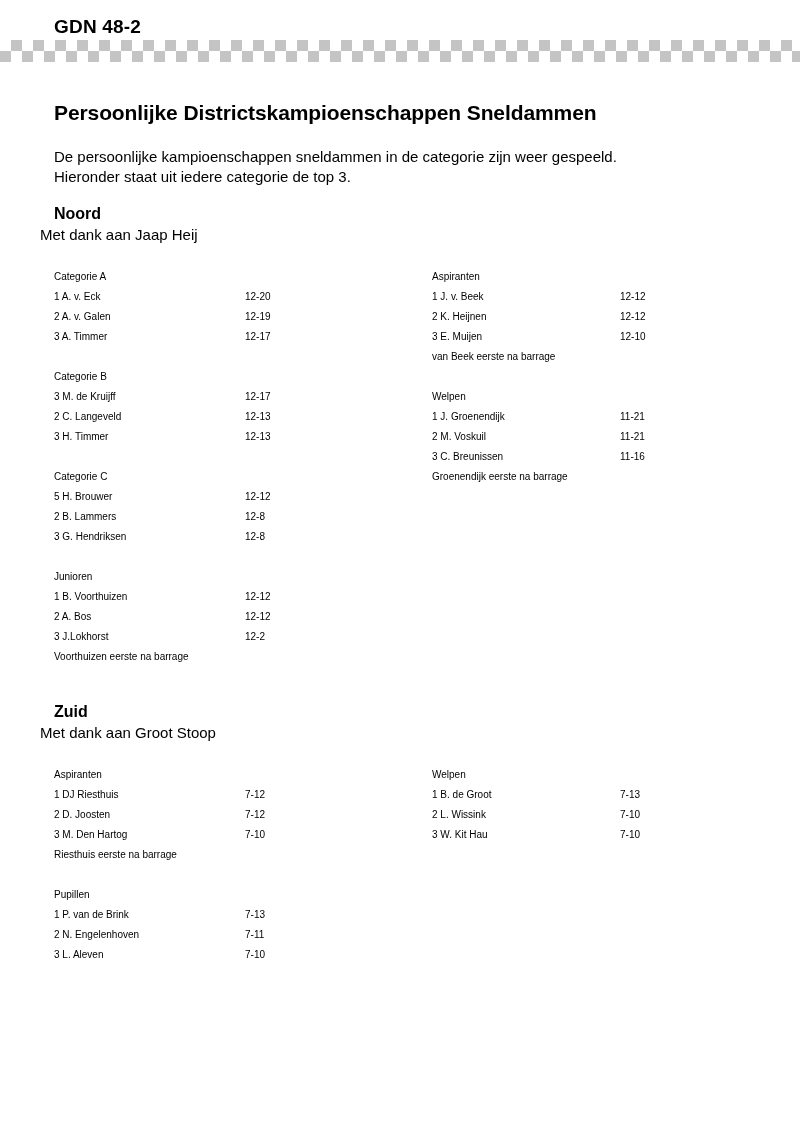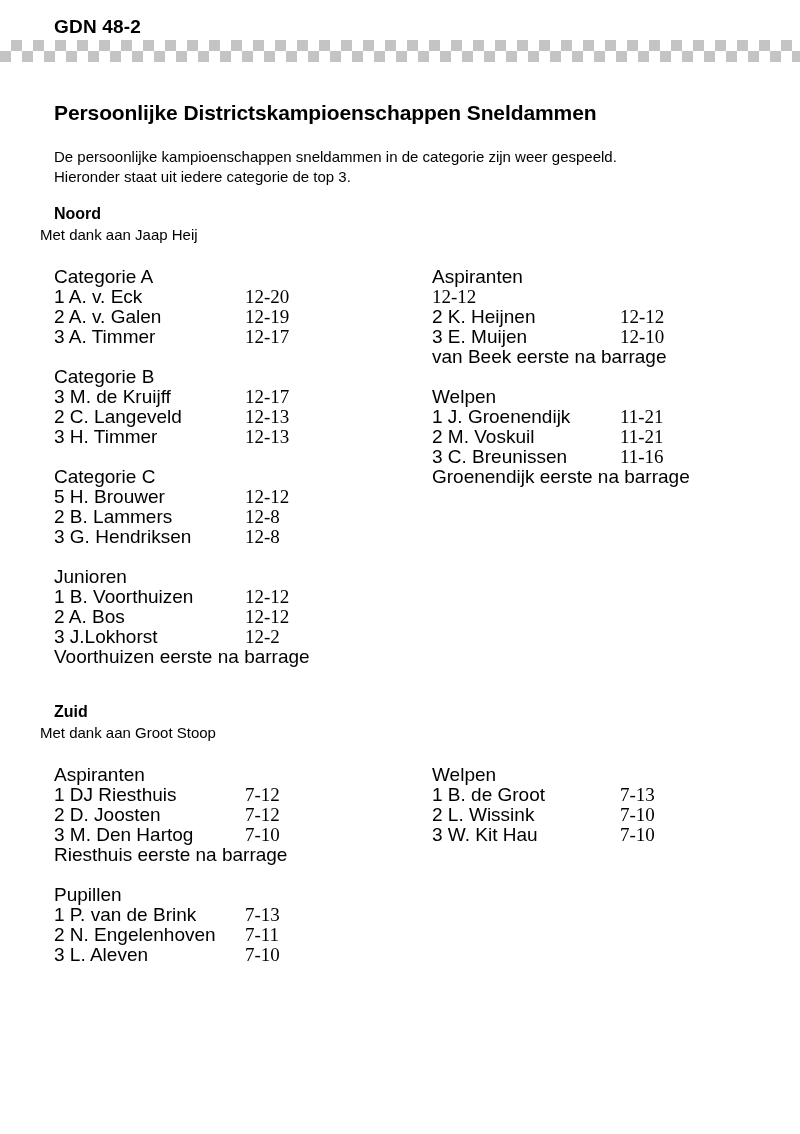--- a/index.html
+++ b/index.html
@@ -71,33 +71,33 @@
     font-weight: bold;
   }
   .district-thanks {
     position: absolute;
     left: 40px;
     font-size: 15px;
   }
 
   .col {
     position: absolute;
-    font-size: 19px;
+    font-size: 10px;
   }
   .col-left  { left: 54px;  width: 360px; }
   .col-right { left: 432px; width: 340px; }
 
   .cat-block { margin-bottom: 20px; }
   .cat-title { line-height: 20px; }
   .row {
     display: flex;
     line-height: 20px;
   }
   .row .nm { width: 191px; flex: 0 0 191px; white-space: pre; }
-  .row .sc { white-space: pre; font-family: Liberation Serif, serif; }
+  .row .sc { white-space: pre; }
   .col-right .row .nm { width: 188px; flex: 0 0 188px; }
   .note { line-height: 20px; white-space: pre; }
 
   .page-number {
     position: absolute;
     left: 133px;
     top: 1079px;
     font-size: 15px;
   }
 </style>
@@ -180,20 +180,21 @@
               <span class="nm">3 J.Lokhorst</span>
               <span class="sc">12-2</span>
             </div>
             <div class="note">Voorthuizen eerste na barrage</div>
           </div>
         </div>
         <div class="col col-right" style="top: 267px;">
           <div class="cat-block">
             <div class="cat-title">Aspiranten</div>
             <div class="row">
+              <span class="nm">1 J. v. Beek</span>
               <span class="sc">12-12</span>
             </div>
             <div class="row">
               <span class="nm">2 K. Heijnen</span>
               <span class="sc">12-12</span>
             </div>
             <div class="row">
               <span class="nm">3 E. Muijen</span>
               <span class="sc">12-10</span>
             </div>

